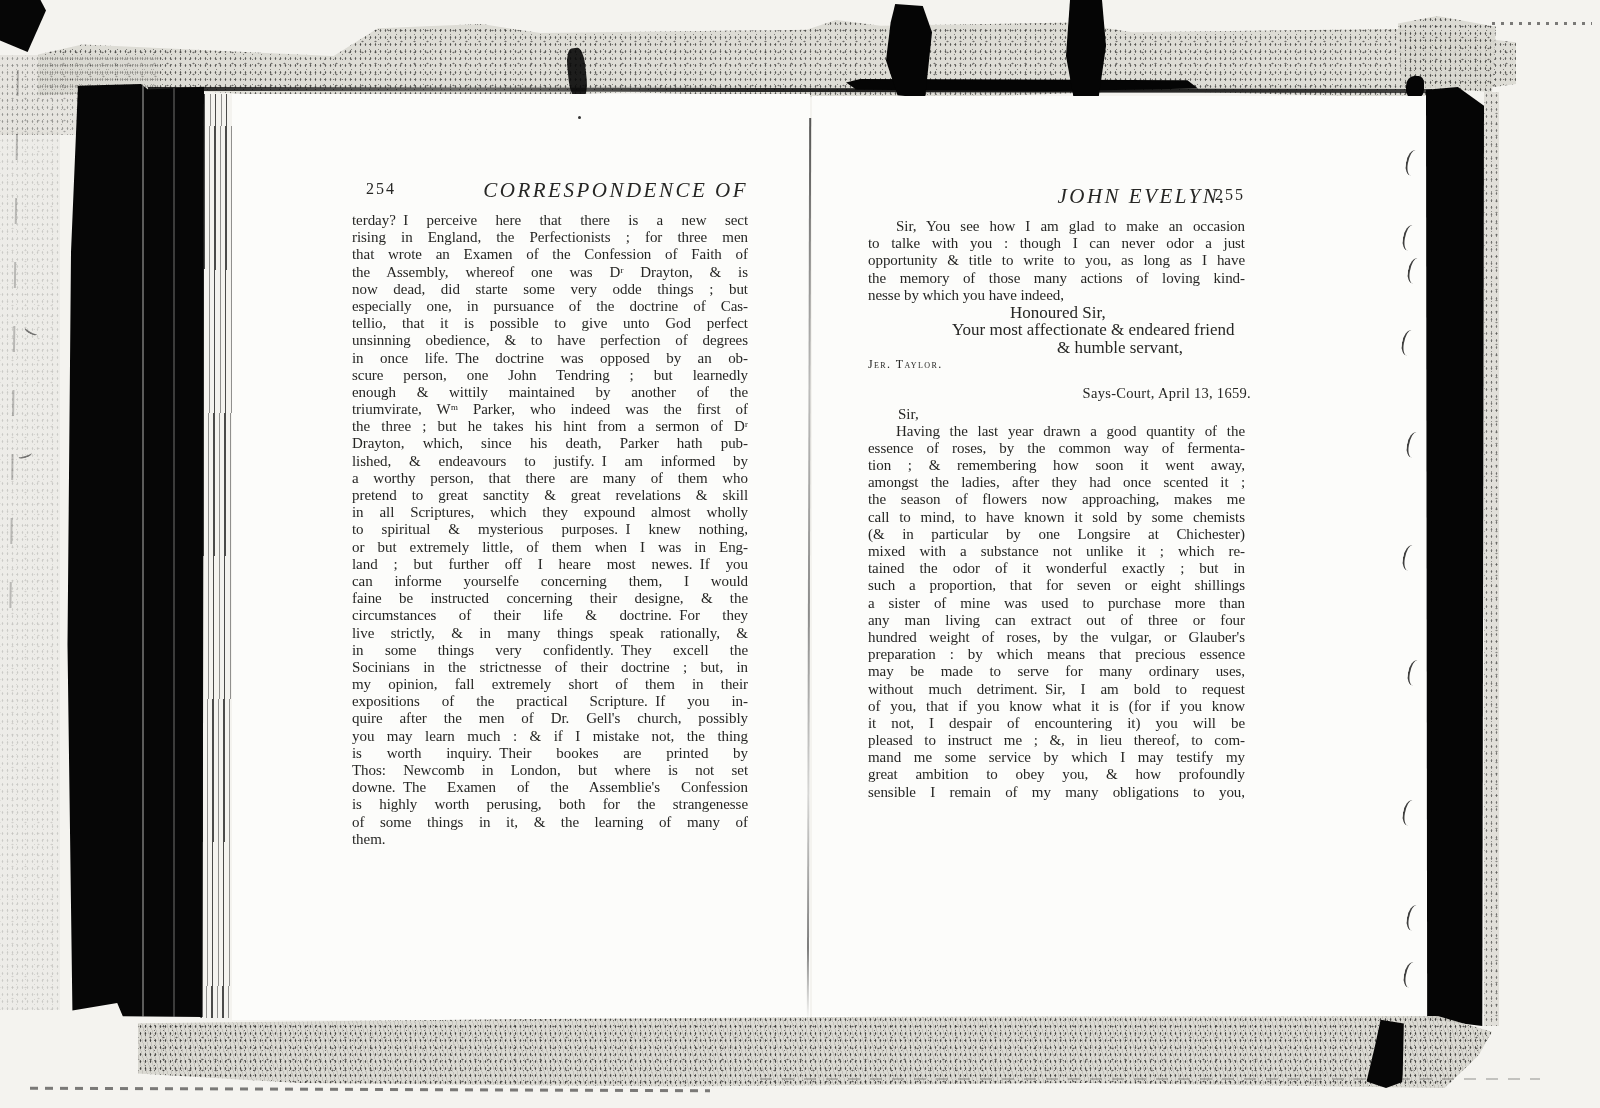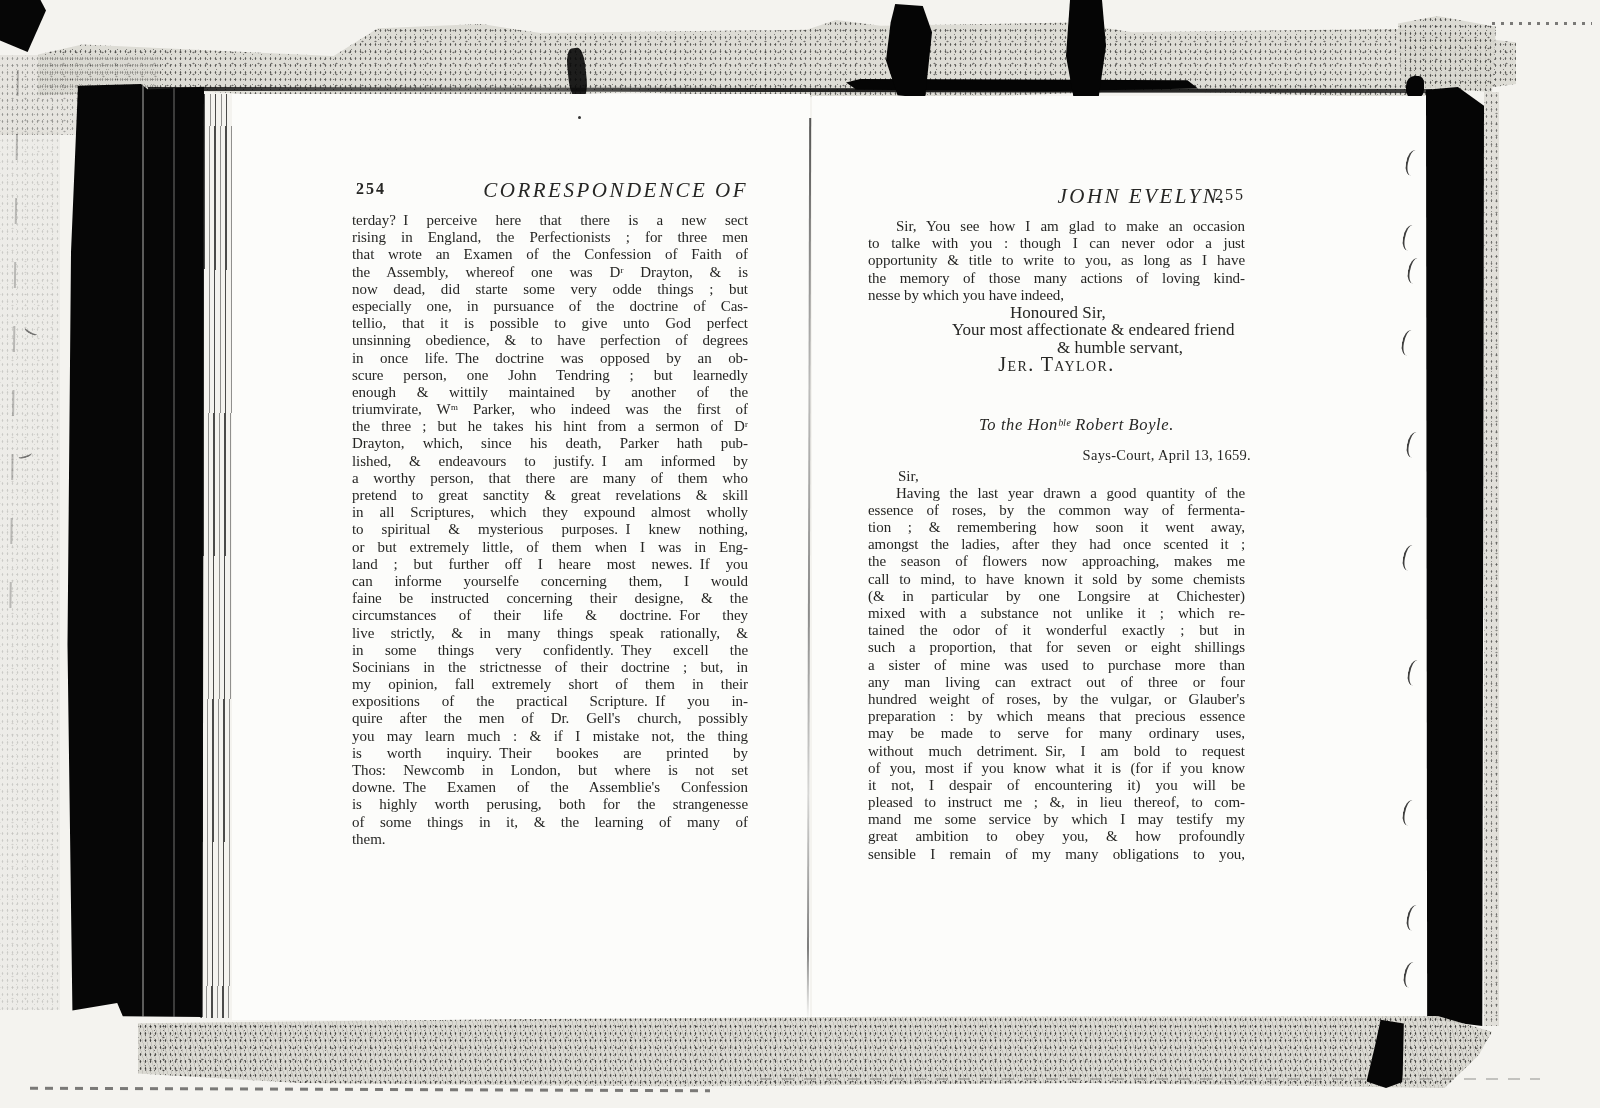--- a/index.html
+++ b/index.html
@@ -78,35 +78,35 @@
 
   
   .text-col{position:absolute;}
   .col-left{left:352px;top:178px;width:396px;}
   .col-right{left:868px;top:184px;width:377px;}
   .pg-head{position:relative;height:22px;margin-bottom:12px;}
   .run-head{display:block;text-align:right;font-style:italic;font-size:21px;
     letter-spacing:2.5px;white-space:nowrap;}
   .col-right .run-head{padding-right:18px;}
   .pg-num{position:absolute;top:2px;font-size:16px;letter-spacing:2px;}
-  .col-left .pg-num{left:4px;font-weight:bold;}
+  .col-left .pg-num{left:14px;}
   .col-right .pg-num{right:0;}
 
   .page-body{font-size:15px;letter-spacing:-.05px;}
   .line{line-height:17.2px;height:17.2px;overflow:hidden;
     text-align:justify;text-align-last:justify;}
   .line.last{text-align-last:left;}
   .indent-first .line:first-child{text-indent:28px;}
 
   .col-right .letter1-body{}
   .val-line{line-height:17.4px;height:17.4px;font-size:17px;}
   .val-1{padding-left:142px;}
   .val-2{padding-left:84px;}
   .val-3{padding-left:189px;}
-  .signature{line-height:17.4px;height:17.4px;text-align:center;font-size:20px;
+  .signature{line-height:17.4px;height:17.4px;text-align:left;font-size:12px;
     font-variant:small-caps;letter-spacing:1.4px;}
   .letter-heading{margin-top:40px;height:22px;line-height:22px;text-align:center;
     padding-left:40px;font-style:italic;font-size:16.5px;letter-spacing:.6px;}
   .dateline{margin-top:10px;height:18px;line-height:18px;text-align:right;
     margin-right:-6px;font-size:14.5px;letter-spacing:.3px;}
   .salutation{margin-top:4px;height:17.2px;line-height:17.2px;text-indent:30px;font-size:15px;}
 </style>
 </head>
 <body>
 
@@ -213,42 +213,41 @@
         <div class="line">opportunity &amp; title to write to you, as long as I have</div>
         <div class="line">the memory of those many actions of loving kind-</div>
         <div class="line last">nesse by which you have indeed,</div>
       </div>
 
     <div class="val-line val-1">Honoured Sir,</div>
     <div class="val-line val-2">Your most affectionate &amp; endeared friend</div>
     <div class="val-line val-3">&amp; humble servant,</div>
     <div class="signature">Jer. Taylor.</div>
 
-    <div class="letter-heading">To the Honᵇˡᵉ Robert Boyle.</div>
     <div class="dateline">Says-Court, April 13, 1659.</div>
     <div class="salutation">Sir,</div>
 
     <div class="page-body indent-first">
         <div class="line">Having the last year drawn a good quantity of the</div>
         <div class="line">essence of roses, by the common way of fermenta-</div>
         <div class="line">tion ; &amp; remembering how soon it went away,</div>
         <div class="line">amongst the ladies, after they had once scented it ;</div>
         <div class="line">the season of flowers now approaching, makes me</div>
         <div class="line">call to mind, to have known it sold by some chemists</div>
         <div class="line">(&amp; in particular by one Longsire at Chichester)</div>
         <div class="line">mixed with a substance not unlike it ; which re-</div>
         <div class="line">tained the odor of it wonderful exactly ; but in</div>
         <div class="line">such a proportion, that for seven or eight shillings</div>
         <div class="line">a sister of mine was used to purchase more than</div>
         <div class="line">any man living can extract out of three or four</div>
         <div class="line">hundred weight of roses, by the vulgar, or Glauber's</div>
         <div class="line">preparation : by which means that precious essence</div>
         <div class="line">may be made to serve for many ordinary uses,</div>
         <div class="line">without much detriment. Sir, I am bold to request</div>
-        <div class="line">of you, most if you know what it is (for if you know</div>
+        <div class="line">of you, that if you know what it is (for if you know</div>
         <div class="line">it not, I despair of encountering it) you will be</div>
         <div class="line">pleased to instruct me ; &amp;, in lieu thereof, to com-</div>
         <div class="line">mand me some service by which I may testify my</div>
         <div class="line">great ambition to obey you, &amp; how profoundly</div>
         <div class="line">sensible I remain of my many obligations to you,</div>
       </div>
   </div>
 
 </div>
 

